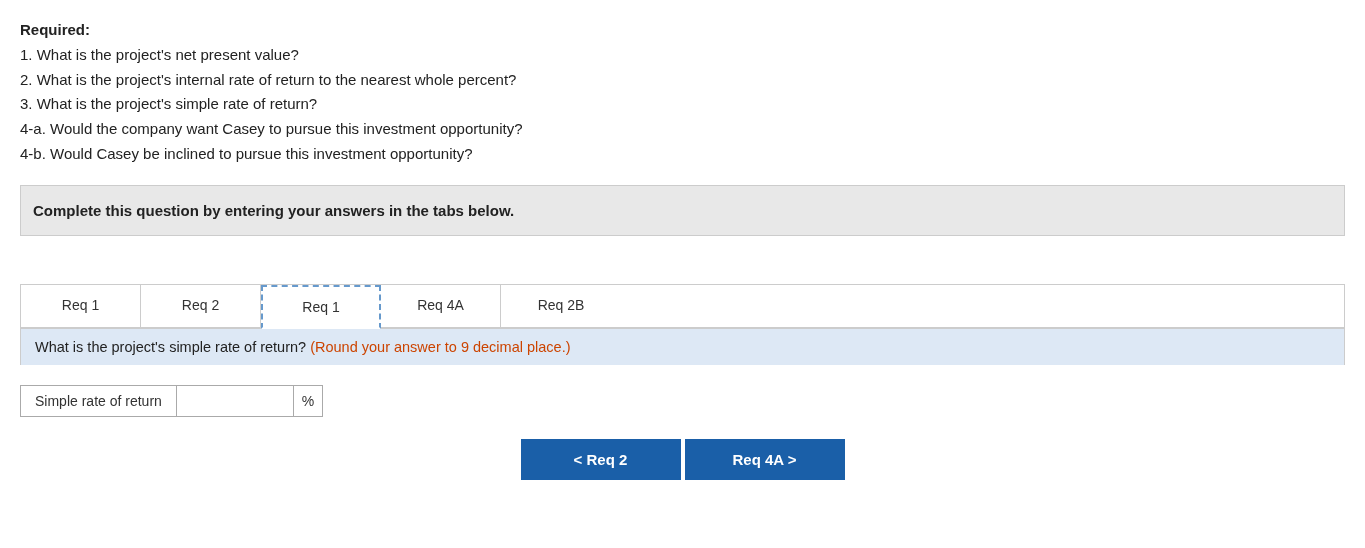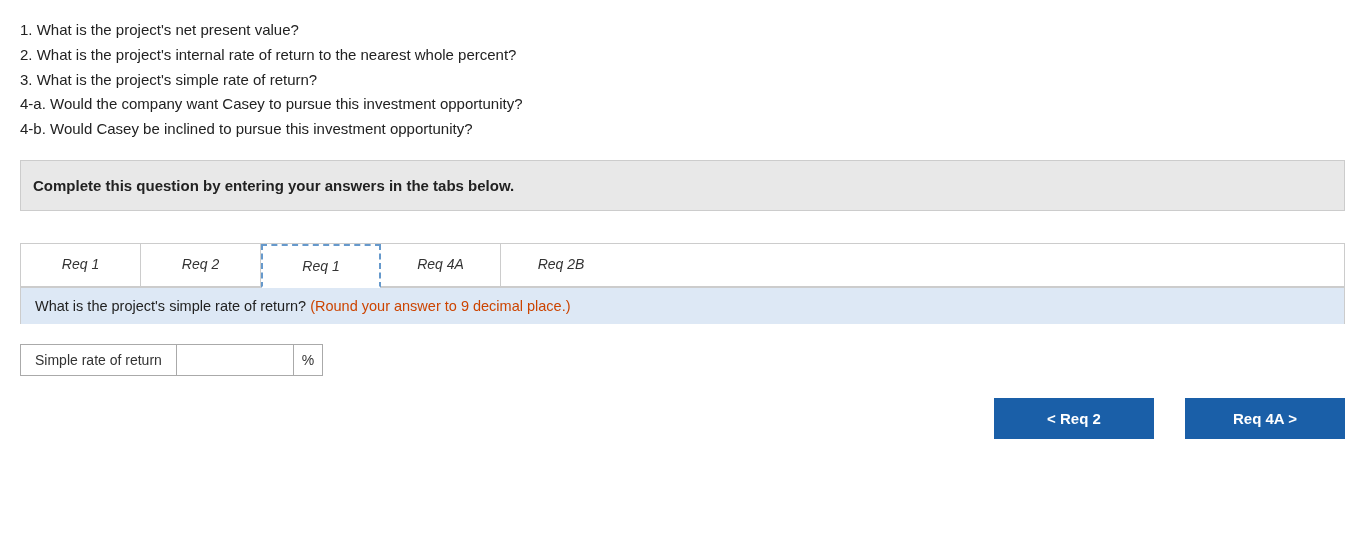--- a/index.html
+++ b/index.html
@@ -36,24 +36,23 @@
       margin-bottom: 0;
       border: 1px solid #ccc;
     }
 
     .complete-box p {
       font-weight: bold;
       font-size: 15px;
     }
 
     .tabs-container {
-      margin-top: 16px;
+      margin-top: 32px;
       border: 1px solid #ccc;
       border-bottom: none;
-      font-style: italic;
     }
 
     .tabs-row {
       display: flex;
       border-bottom: 2px solid #ccc;
       background: #fff;
     }
 
     .tab {
       padding: 12px 30px;
@@ -124,23 +123,23 @@
     .answer-percent {
       padding: 7px 8px;
       font-size: 14px;
       background: #fff;
       border-left: 1px solid #aaa;
       color: #333;
     }
 
     .nav-buttons {
       display: flex;
-      gap: 31px;
+      gap: 4px;
       margin-top: 22px;
-      justify-content: flex-end;
+      justify-content: center;
     }
 
     .nav-btn {
       background: #1a5fa8;
       color: #fff;
       border: none;
       padding: 12px 36px;
       font-size: 15px;
       font-weight: bold;
       cursor: pointer;
@@ -152,20 +151,21 @@
     }
 
     .spacer {
       height: 16px;
     }
   </style>
 </head>
 <body>
 
 <div class="required-section">
+  <p class="bold">Required:</p>
   <p>1. What is the project's net present value?</p>
   <p>2. What is the project's internal rate of return to the nearest whole percent?</p>
   <p>3. What is the project's simple rate of return?</p>
   <p>4-a. Would the company want Casey to pursue this investment opportunity?</p>
   <p>4-b. Would Casey be inclined to pursue this investment opportunity?</p>
 </div>
 
 <div class="complete-box">
   <p>Complete this question by entering your answers in the tabs below.</p>
 </div>

